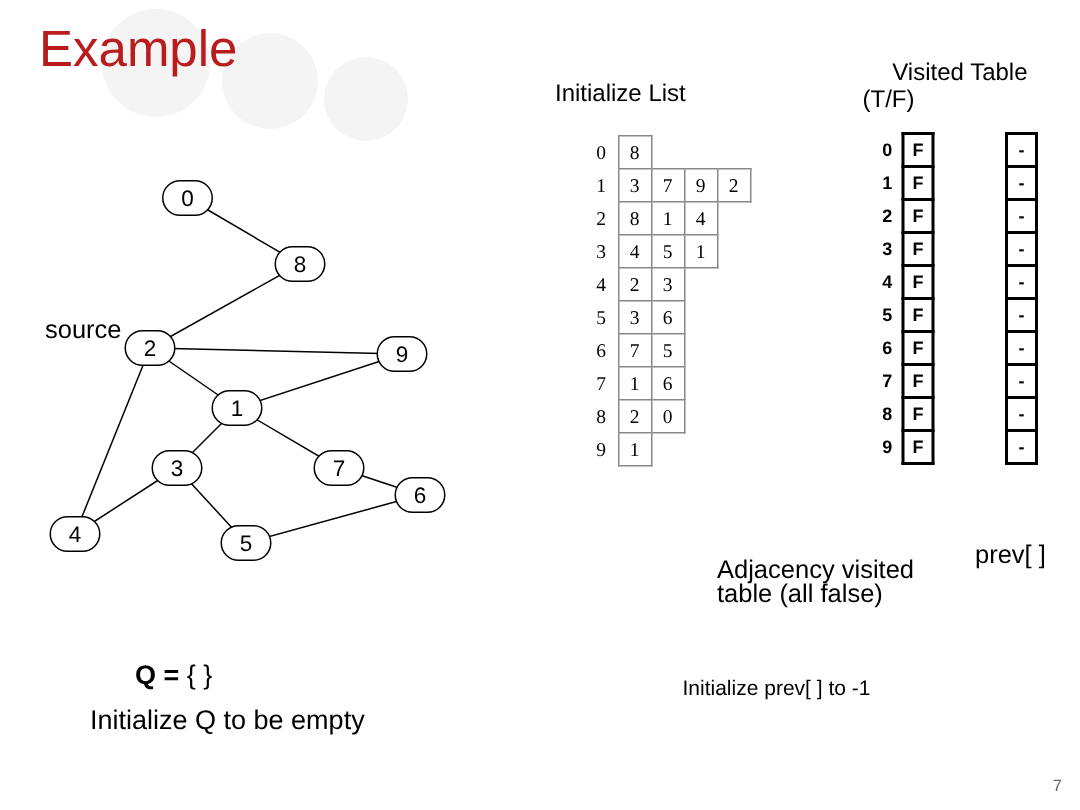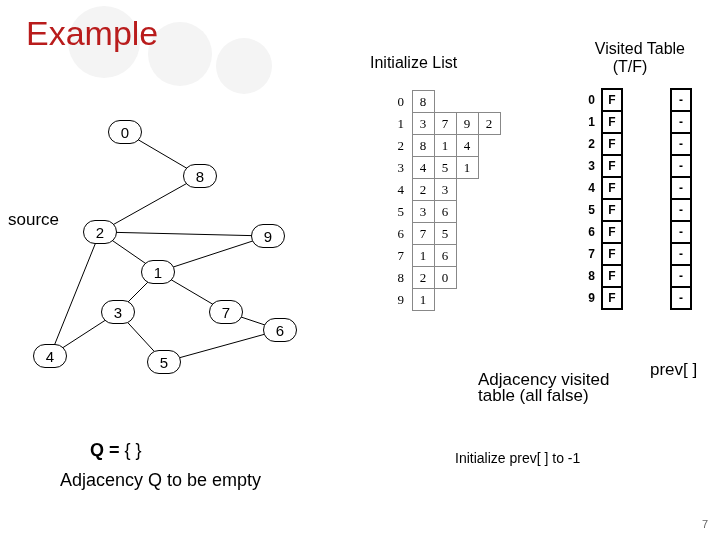--- a/index.html
+++ b/index.html
@@ -52,20 +52,21 @@
     display: flex;
     align-items: center;
     justify-content: center;
     z-index: 3;
   }
   .src-label {
     position: absolute;
     font-size: 17px;
     color: #000;
     z-index: 4;
+    margin-left: 22px;
   }
   .adj {
     position: absolute;
     left: 390px;
     top: 90px;
     z-index: 4;
   }
   .adj table { border-collapse: collapse; }
   .adj td {
     border: 1px solid #888;
@@ -135,21 +136,21 @@
 <body>
 
 <div class="bgcircle" style="left:68px; top:6px; width:72px; height:72px;"></div>
 <div class="bgcircle" style="left:148px; top:22px; width:64px; height:64px;"></div>
 <div class="bgcircle" style="left:216px; top:38px; width:56px; height:56px;"></div>
 
 <div class="title">Example</div>
 
 <div class="header-label" style="left:370px; top:54px;">Initialize List</div>
 <div class="header-label" style="left:575px; top:40px; text-align:right; width:110px;">Visited Table</div>
-<div class="header-label" style="left:575px; top:58px; text-align:center; width:110px;">(T/F)</div>
+<div class="header-label" style="left:575px; top:58px; text-align:left; width:110px;">(T/F)</div>
 
 <div class="src-label" style="left:8px; top:210px;">source</div>
 
 <div class="graph">
   <svg width="320" height="280">
     <g stroke="#000" stroke-width="1" fill="none">
       <line x1="115" y1="32" x2="190" y2="76"></line>
       <line x1="190" y1="76" x2="90" y2="132"></line>
       <line x1="90" y1="132" x2="40" y2="256"></line>
       <line x1="90" y1="132" x2="148" y2="172"></line>
@@ -336,16 +337,16 @@
     </table>
 </div>
 
 <div class="annot" style="left:478px; top:370px;">Adjacency visited</div>
 <div class="annot" style="left:478px; top:386px;">table (all false)</div>
 <div class="annot italic" style="left:650px; top:360px;">prev[ ]</div>
 
 <div class="q-line" style="left:90px; top:440px;">
   <span class="qb">Q =</span><span> {    }</span>
 </div>
-<div class="annot" style="left:60px; top:470px; font-size:18px;">Adjacency Q to be empty</div>
+<div class="annot" style="left:60px; top:470px; font-size:18px;">Initialize Q to be empty</div>
 <div class="annot" style="left:455px; top:450px; font-size:14px;">Initialize prev[ ] to -1</div>
 
 <div class="pagenum">7</div>
 
 </body></html>

